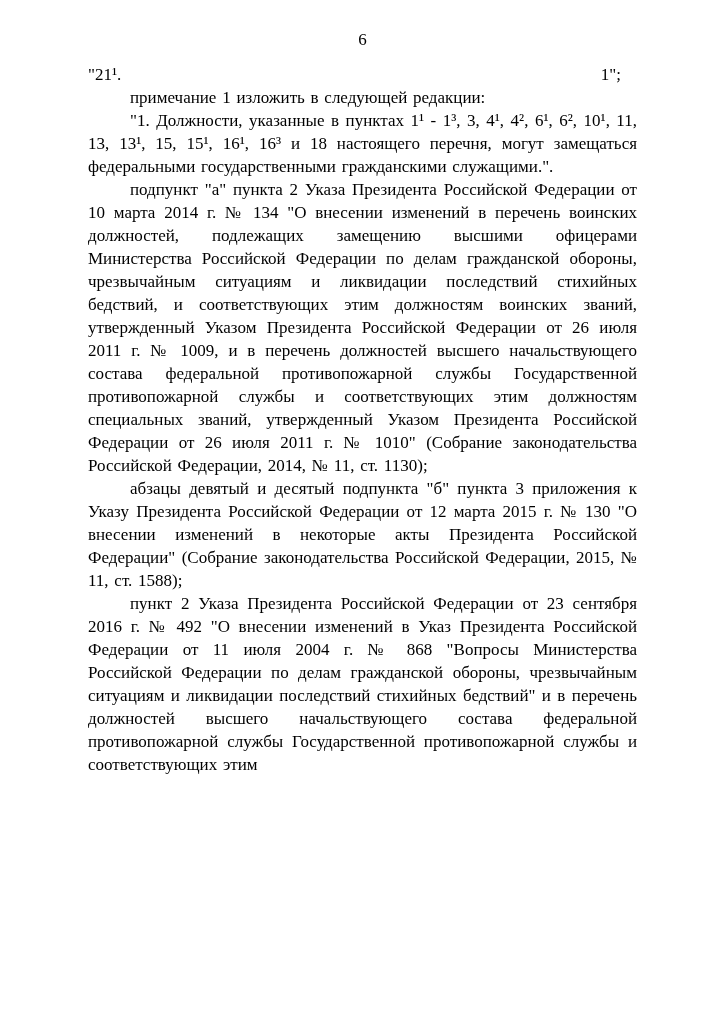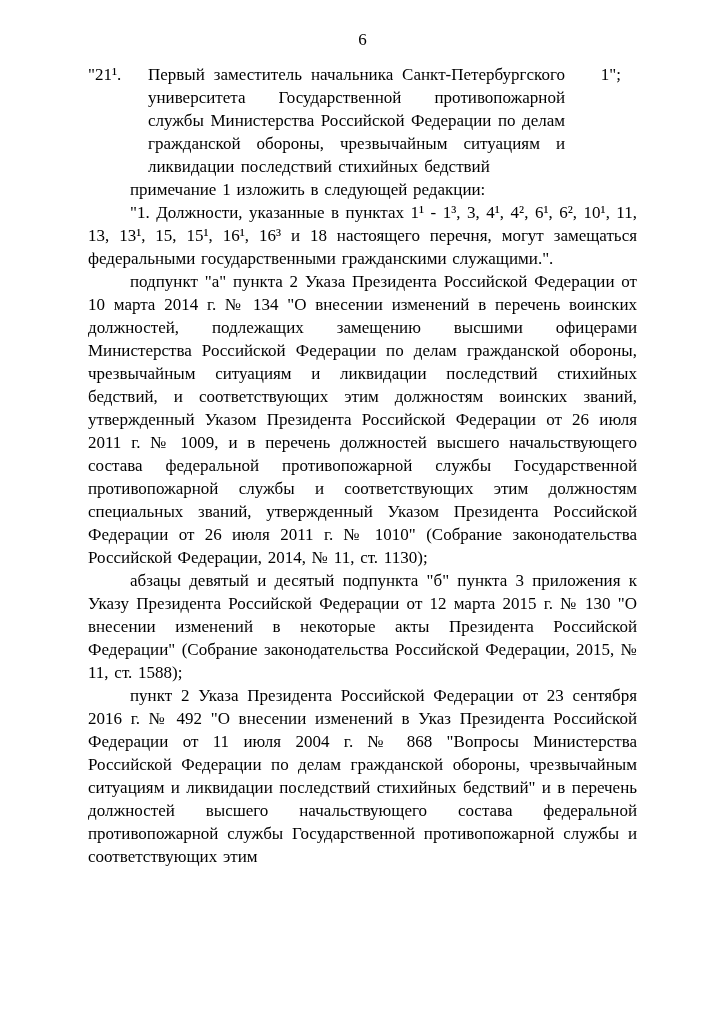--- a/index.html
+++ b/index.html
@@ -53,21 +53,20 @@
 </style>
 </head>
 <body>
 
 <div class="sheet">
 
   <div class="page-number">6</div>
 
   <div class="entry">
     <span class="entry-label">"21¹.</span>
-    <span class="entry-text">Первый заместитель начальника Санкт-Петербургского университета Государственной противопожарной службы Министерства Российской Федерации по делам гражданской обороны, чрезвычайным ситуациям и ликвидации последствий стихийных бедствий</span>
     <span class="entry-right">1";</span>
   </div>
 
   <p class="para">примечание 1 изложить в следующей редакции:</p>
 
   <p class="para">"1. Должности, указанные в пунктах 1¹ - 1³,  3,  4¹, 4², 6¹, 6², 10¹, 11,  13,  13¹,  15,  15¹,  16¹,  16³  и 18 настоящего перечня, могут замещаться федеральными государственными гражданскими служащими.".</p>
 
 
   <p class="para">подпункт "а" пункта 2 Указа Президента Российской Федерации от 10 марта 2014 г. № 134 "О внесении изменений в перечень воинских должностей, подлежащих замещению высшими офицерами Министерства Российской Федерации по делам гражданской обороны, чрезвычайным ситуациям и ликвидации последствий стихийных бедствий, и соответствующих этим должностям воинских званий, утвержденный Указом Президента Российской Федерации от 26 июля 2011 г. № 1009, и в перечень должностей высшего начальствующего состава федеральной противопожарной службы Государственной противопожарной службы и соответствующих этим должностям специальных званий, утвержденный Указом Президента Российской Федерации от 26 июля 2011 г. № 1010" (Собрание законодательства Российской Федерации, 2014, № 11, ст. 1130);</p>
 

